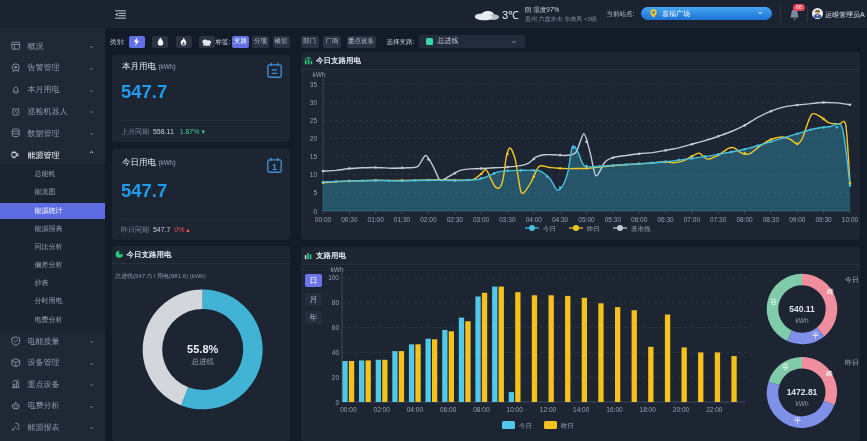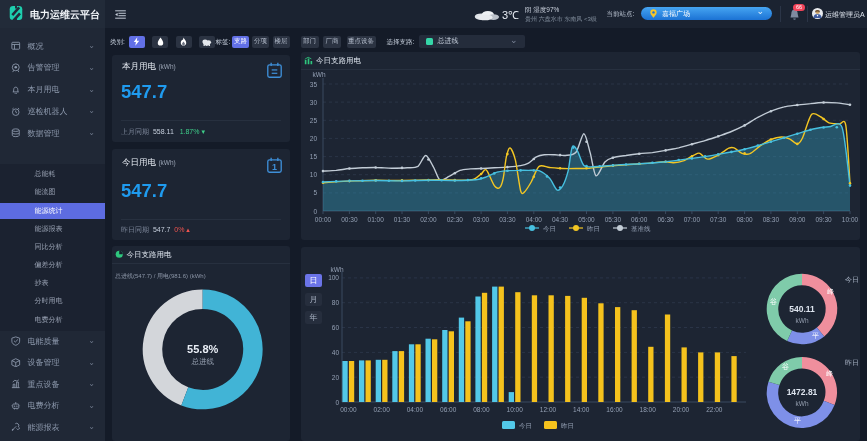--- a/index.html
+++ b/index.html
@@ -15,41 +15,24 @@
 .smi.sel{background:#5d6ce1;color:#fff}
 .card{position:absolute;background:#1d2533;border-radius:3px}
 .flab{position:absolute;top:38px;font-size:6.5px;color:#c5cedb}
 .fbtn{position:absolute;top:36px;height:11.5px;background:#2b3342;border-radius:2px;color:#b4bdcc;font-size:6.5px;display:flex;align-items:center;justify-content:center;white-space:nowrap}
 .fbtn.on{background:#6270e6;color:#fff}
 .fsel{position:absolute;left:418.5px;top:35px;width:106px;height:12.5px;background:#242c3b;border-radius:2px;color:#c7d0dd;font-size:7px;display:flex;align-items:center}
 .gsq{width:7px;height:7px;background:#35d6a8;border-radius:1.5px;margin:0 5px 0 7px}
 .chev{position:absolute;right:7px;color:#7a8598;font-size:9px;line-height:5px;top:3px}
 .ph{position:absolute;left:0;top:0;right:0;height:18px;display:flex;align-items:center;border-bottom:1px solid #27303f}
 .ph svg{margin-left:3px}
-.ph b{font-size:7.5px;color:#dfe6ef;font-weight:normal;margin-left:3px}
+.ph b{font-size:7.5px;color:#dfe6ef;font-weight:bold;margin-left:3px}
 </style></head>
 <body>
 <div id="header">
-  <div id="logo">
-      <span style="position:absolute;left:9px;top:5px"><svg width="14" height="16" viewBox="0 0 19 21">
-          <defs>
-            <clipPath id="lgc">
-              <rect x="1" y="1" width="17" height="19" rx="4.5"></rect>
-            </clipPath>
-          </defs>
-          <rect x="1" y="1" width="17" height="19" rx="4.5" fill="#1ecfae"></rect>
-          <g clip-path="url(#lgc)">
-            <path d="M3.2,12.2 L12.6,1.8 L15.2,4.2 L5.8,14.6 Z" fill="#222b39"></path>
-            <path d="M4.2,20.2 L13.6,9.8 L16.2,12.2 L6.8,22.6 Z" fill="#222b39"></path>
-            <rect x="8.2" y="1" width="2.6" height="3.4" fill="#222b39"></rect>
-            <rect x="8.2" y="16.8" width="2.6" height="3.4" fill="#222b39"></rect>
-          </g>
-        </svg></span>
-    <b style="position:absolute;left:30px;top:8px;font-size:10px;color:#f2f5f9;white-space:nowrap">电力运维云平台</b>
-    </div>
   <svg width="11" height="9" viewBox="0 0 13 11" style="position:absolute;left:115px;top:10px">
       <path d="M0,1 h13 M4,4 h9 M4,7 h9 M0,10 h13" stroke="#c6cdd9" stroke-width="1.2"></path>
       <path d="M0,5.5 l3,-2 v4 z" fill="#c6cdd9"></path>
     </svg>
   <span style="position:absolute;left:472px;top:7px"><svg width="28" height="13" viewBox="0 0 30 18" preserveAspectRatio="none">
         <ellipse cx="10" cy="12" rx="7" ry="4.5" fill="#dfe3e8"></ellipse>
         <ellipse cx="17" cy="9" rx="6.5" ry="5" fill="#eef1f4"></ellipse>
         <ellipse cx="23" cy="12.5" rx="6" ry="4" fill="#b9bfc8"></ellipse>
         <ellipse cx="14" cy="13" rx="8" ry="4" fill="#e8ebef"></ellipse>
       </svg></span>
@@ -114,20 +97,28 @@
       <span>巡检机器人</span>
       <i>⌄</i>
     </div>
     <div class="mi" style="top:94.2px">
       <svg width="9.5" height="9.5" viewBox="0 0 11 11">
         <ellipse cx="5.5" cy="2.5" rx="4" ry="1.5" fill="none" stroke="#8d99ad"></ellipse>
         <path d="M1.5,2.5 v6 a4,1.5 0 0 0 8,0 v-6 M1.5,5.5 a4,1.5 0 0 0 8,0" fill="none" stroke="#8d99ad"></path>
       </svg>
       <span>数据管理</span>
       <i>⌄</i>
+    </div>
+    <div class="mi act" style="top:116.0px">
+      <svg width="9.5" height="9.5" viewBox="0 0 11 11">
+        <rect x="1" y="3" width="5" height="5" rx="0.5" fill="none" stroke="#e8edf4"></rect>
+        <path d="M6,4.5 h3 M6,6.5 h3 M2.5,1.5 v2 M4.5,1.5 v2 M2.5,8 v1.5 M4.5,8 v1.5" stroke="#e8edf4"></path>
+      </svg>
+      <span style="color:#fff">能源管理</span>
+      <i style="color:#cfd6e2">⌃</i>
     </div>
     <div class="subwrap" style="top:136.0px;height:167.35px"></div>
     <div class="smi" style="top:138.3px">总能耗</div>
     <div class="smi" style="top:156.45000000000002px">能流图</div>
     <div class="smi sel" style="top:174.60000000000002px">能源统计</div>
     <div class="smi" style="top:192.75px">能源报表</div>
     <div class="smi" style="top:210.9px">同比分析</div>
     <div class="smi" style="top:229.05px">偏差分析</div>
     <div class="smi" style="top:247.2px">抄表</div>
     <div class="smi" style="top:265.35px">分时用电</div>
@@ -424,20 +415,28 @@
         <circle cx="51" cy="3" r="3" fill="#f3c623"></circle>
  <text x="62" y="6" class="tk">昨日</text>
  <line x1="88" y1="3" x2="102" y2="3" stroke="#c2ccd6" stroke-width="1.2"></line>
         <circle cx="95" cy="3" r="3" fill="#c2ccd6"></circle>
  <text x="106" y="6" class="tk">基准线</text>
 </g>
 </svg>
 </div>
 
 <div class="card" style="left:301px;top:247px;width:559px;height:194px">
+  <div class="ph">
+      <svg width="9" height="9" viewBox="0 0 11 11">
+        <rect x="1" y="5" width="2" height="5" fill="#cfd6e0"></rect>
+        <rect x="4" y="2.5" width="2" height="7.5" fill="#2ec77e"></rect>
+        <rect x="7" y="4" width="2" height="6" fill="#2ec77e"></rect>
+      </svg>
+      <b>支路用电</b>
+    </div>
   <div style="position:absolute;left:4px;top:27px;width:17px;height:13px;background:#6b74e8;border-radius:2px;color:#fff;font-size:8px;text-align:center;line-height:13px">日</div>
   <div style="position:absolute;left:4px;top:45.5px;width:17px;height:13px;background:#262e3d;border-radius:2px;color:#aab4c5;font-size:8px;text-align:center;line-height:13px">月</div>
   <div style="position:absolute;left:4px;top:64px;width:17px;height:13px;background:#262e3d;border-radius:2px;color:#aab4c5;font-size:8px;text-align:center;line-height:13px">年</div>
   <svg width="459" height="194" viewBox="0 0 459 194" style="position:absolute;left:0;top:0">
 <style>.tk{font:6.5px "Liberation Sans";fill:#94a0b4}</style>
 <text x="38.0" y="158" text-anchor="end" class="tk">0</text>
       <line x1="41.0" y1="130.2" x2="445" y2="130.2" stroke="#2a3447" stroke-width="1" stroke-dasharray="3,3"></line>
       <text x="38.0" y="132.7" text-anchor="end" class="tk">20</text>
       <line x1="41.0" y1="105.4" x2="445" y2="105.4" stroke="#2a3447" stroke-width="1" stroke-dasharray="3,3"></line>
       <text x="38.0" y="107.9" text-anchor="end" class="tk">40</text>

